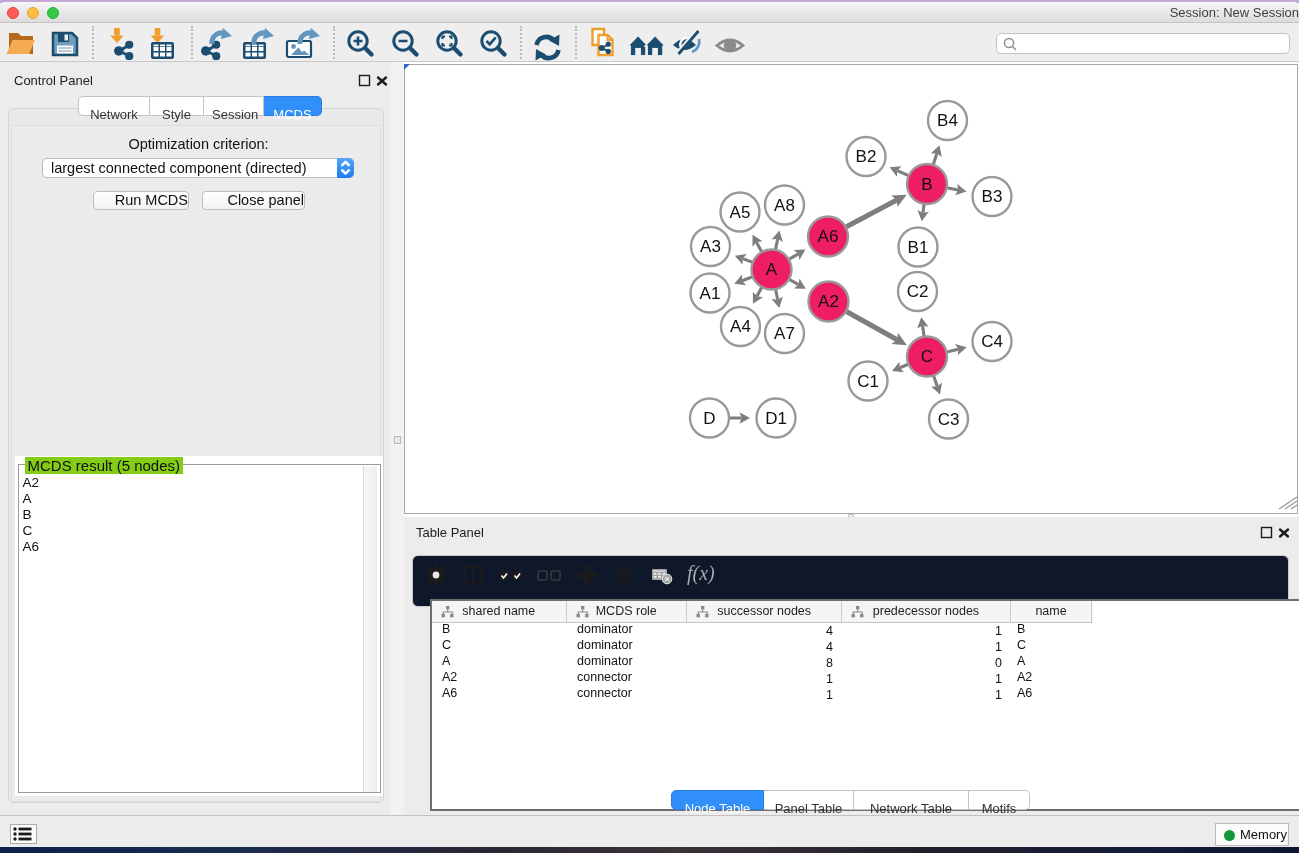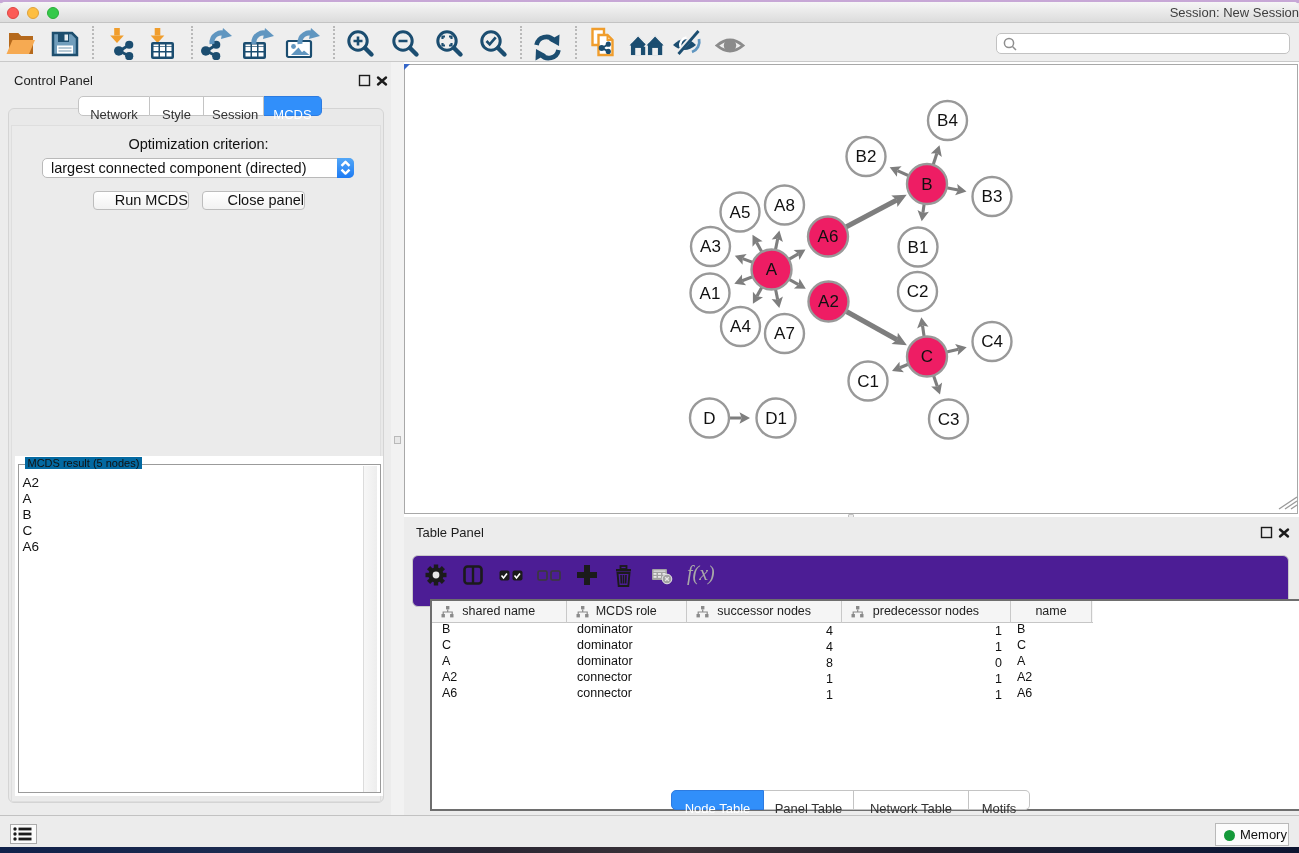--- a/index.html
+++ b/index.html
@@ -33,37 +33,37 @@
 .tab.sel{background:#318ffa;border-color:#2d7be0;color:#fff}
 #optlabel{position:absolute;left:3px;top:74px;width:391px;text-align:center;font-size:14.5px;color:#111}
 #dropdown{position:absolute;left:42px;top:96px;width:312px;height:20px;background:#fff;
  border:1px solid #b9b9b9;border-radius:5px;font-size:14.5px;color:#111;line-height:19px;padding-left:8px}
 #dd-step{position:absolute;right:-1px;top:-1px;width:17px;height:20px;border-radius:0 5px 5px 0;
  background:linear-gradient(#53a7f7,#1d7bf4)}
 .btn{position:absolute;height:19px;background:linear-gradient(#ffffff,#f2f2f2);border:1px solid #bdbdbd;
  border-radius:4px;font-size:14.5px;color:#111;text-align:right;line-height:17px}
 #resultwhite{position:absolute;left:15px;top:394px;width:368px;height:340px;background:#fff}
 #groupbox{position:absolute;left:2.5px;top:7.5px;width:363px;height:329px;border:1px solid #9b9b9b}
-#grouplabel{position:absolute;left:6px;top:-8px;background:#0369a1;padding:0 3px;font-size:11px;color:#111}
+#grouplabel{position:absolute;left:6px;top:-8px;background:#84cc16;padding:0 3px;font-size:15px;color:#111}
 #mlist{position:absolute;left:4px;top:10px;font-size:13.5px;color:#111;line-height:16px}
 #lscroll{position:absolute;right:3px;top:1px;width:14px;height:326px;background:linear-gradient(90deg,#f7f7f7,#ededed);border-left:1px solid #dcdcdc}
 #divider{position:absolute;left:391px;top:60px;width:13px;height:753px;background:#f2f2f2}
 #divider .knob{position:absolute;left:3px;top:374px;width:7px;height:8px;background:#e8e8e8;border:1px solid #b9b9b9}
 
 #desktop{position:absolute;left:404px;top:60px;width:895px;height:455px;background:#fff}
 #iframe{position:absolute;left:404px;top:62px;width:894px;height:450px;background:#fff;border:1px solid #a8a8a8}
 #ititle{position:absolute;left:0;top:0;width:892px;height:21px;background:linear-gradient(#f4f4f4,#d9d9d9);border-bottom:1px solid #b9b9b9}
 #ititle .t1{left:6.5px;top:4.5px;background:#fc5b57;border:1px solid #dd4542}
 #ititle .t2{left:26.5px;top:4.5px;background:#fdbe41;border:1px solid #dfa13a}
 #ititle .t3{left:46.5px;top:4.5px;background:#35c94a;border:1px solid #2aad38}
 #ititletext{position:absolute;left:0;top:2.5px;width:892px;text-align:center;font-size:13px;color:#3e3e3e}
 
 #tpanel{position:absolute;left:404px;top:515px;width:895px;height:298px;background:#ececec}
 #tpanel-title{position:absolute;left:12px;top:8px;font-size:13px;color:#1d1d1d}
-#ttoolbar{position:absolute;left:8px;top:38px;width:877px;height:52px;background:#4c1d95;border:1px solid #c9c9c9;border-radius:6px}
+#ttoolbar{position:absolute;left:8px;top:38px;width:877px;height:52px;background:#0f172a;border:1px solid #c9c9c9;border-radius:6px}
 #ttable{position:absolute;left:26px;top:82px;width:876px;height:212px;background:#fff;border:2px solid #6e6e6e}
 #thead{position:absolute;left:0;top:0;height:22px;background:#f5f5f5;border-bottom:1px solid #c6c6c6;font-size:12.5px;color:#222}
 .hcell{position:absolute;top:0;height:22px;border-right:1px solid #c9c9c9;line-height:21px;text-align:center}
 .hicon{position:absolute;left:9px;top:5px}
 .trow{position:absolute;font-size:12.5px;color:#111}
 
 #btabs{position:absolute;left:267px;top:273px;display:flex;font-size:13px}
 
 #statusbar{position:absolute;left:0;top:813px;width:1299px;height:31px;background:#ececec;border-top:1px solid #c2c2c2}
 #sb-left{position:absolute;left:10px;top:8px;width:27px;height:20px;background:#fbfbfb;border:1px solid #ababab}

